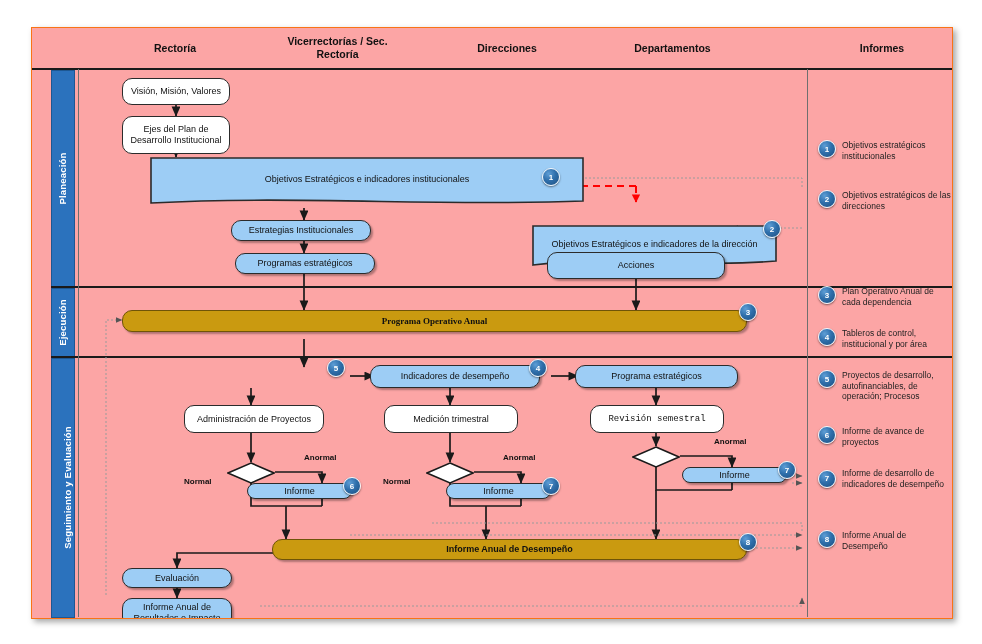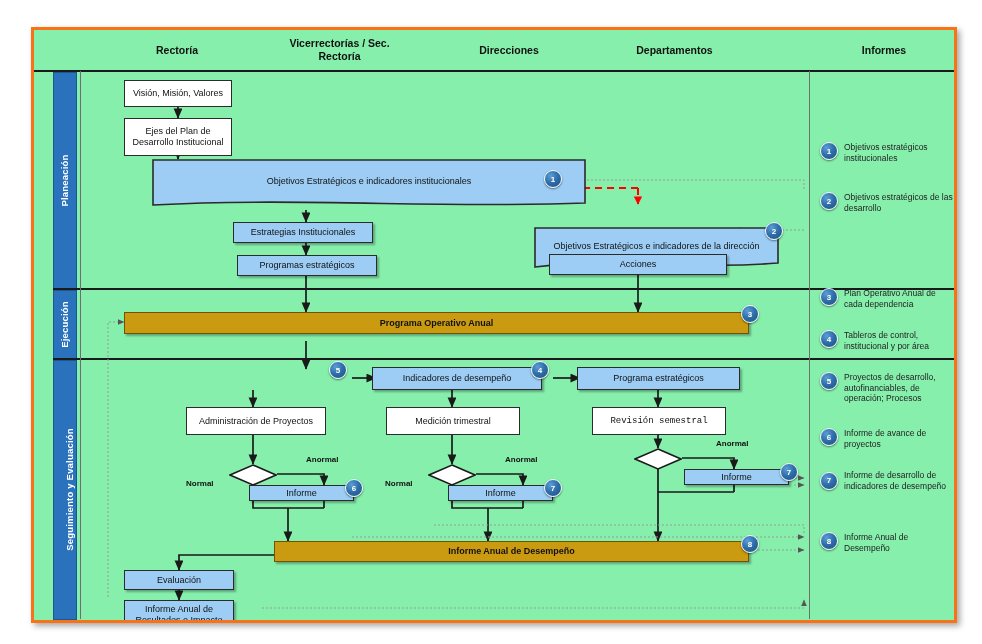--- a/index.html
+++ b/index.html
@@ -3,21 +3,21 @@
 <meta charset="utf-8">
 <style>
   html,body{margin:0;padding:0;background:#ffffff;}
   body{width:982px;height:644px;font-family:"Liberation Sans",sans-serif;overflow:hidden;}
 
   #root{position:relative;width:982px;height:644px;background:#ffffff;}
 
   
   #canvas{
     position:absolute;left:31px;top:27px;width:920px;height:590px;
-    background:#86efac;border:3px solid #f97316;
+    background:#fca5a5;border:1px solid #f97316;
     box-shadow:3px 3px 6px rgba(0,0,0,.35);
     overflow:hidden;
   }
 
   
   .hdr{position:absolute;top:0;height:40px;line-height:13px;
        font-size:10.5px;font-weight:bold;color:#111;text-align:center;
        display:flex;align-items:center;justify-content:center;}
   .hdr-rule{position:absolute;left:0;top:40px;width:920px;height:0;
             border-top:2px solid #1a1a1a;}
@@ -35,21 +35,21 @@
   
   .lane-sep{position:absolute;left:46px;top:41px;width:0;height:548px;
             border-left:1px solid #6f6f6f;}
   
   .inf-sep{position:absolute;left:775px;top:41px;width:0;height:548px;
            border-left:1px solid #6f6f6f;}
 
   
   .box{position:absolute;box-sizing:border-box;
        display:flex;align-items:center;justify-content:center;text-align:center;
-       font-size:9px;color:#111;line-height:11px;padding:1px 4px;}
+       font-size:9px;color:#111;line-height:11px;padding:1px 4px;border-radius:10px;}
   .box.white{background:#ffffff;border:1.4px solid #2b2b2b;}
   .box.blue{background:#9dcdf5;border:1.4px solid #2b2b2b;
             box-shadow:2px 2px 2px rgba(0,0,0,.30);}
   .box.gold{background:#ca9a10;border:1.4px solid #6f5407;
             font-weight:bold;box-shadow:2px 2px 2px rgba(0,0,0,.30);}
 
   
   .banner{position:absolute;}
   .banner .lbl{position:absolute;left:0;right:0;top:0;bottom:6px;
      display:flex;align-items:center;justify-content:center;text-align:center;
@@ -236,23 +236,23 @@
       <div class="lbl">Objetivos Estratégicos e indicadores de la dirección</div>
     </div>
     <div class="badge" style="left:731px;top:192px;">
         <span>2</span>
       </div>
 
     <div class="box blue" style="left:199px;top:192px;width:140px;height:21px;">Estrategias Institucionales</div>
 
     <div class="box blue" style="left:203px;top:225px;width:140px;height:21px;">Programas estratégicos</div>
 
-    <div class="box blue" style="left:515px;top:224px;width:178px;height:21px;text-align:right;">Acciones</div>
-
-    <div class="box gold" style="left:90px;top:282px;width:625px;height:22px;">Programa Operativo Anual</div>
+    <div class="box blue" style="left:515px;top:224px;width:178px;height:27px;text-align:right;">Acciones</div>
+
+    <div class="box gold" style="left:90px;top:282px;width:625px;height:22px;font-family:Liberation Serif, serif;">Programa Operativo Anual</div>
     <div class="badge" style="left:707px;top:275px;">
         <span>3</span>
       </div>
 
     <div class="badge" style="left:295px;top:331px;">
         <span>5</span>
       </div>
 
     <div class="box blue" style="left:338px;top:337px;width:170px;height:23px;">Indicadores de desempeño</div>
     <div class="badge" style="left:497px;top:331px;">
@@ -316,21 +316,21 @@
     <div class="leg" style="left:786px;top:112px;">
       <div class="badge">
         <span>1</span>
         </div>
       <div class="txt">Objetivos estratégicos institucionales</div>
     </div>
     <div class="leg" style="left:786px;top:162px;">
       <div class="badge">
         <span>2</span>
         </div>
-      <div class="txt">Objetivos estratégicos de las desarrollo</div>
+      <div class="txt">Objetivos estratégicos de las direcciones</div>
     </div>
     <div class="leg" style="left:786px;top:258px;">
       <div class="badge">
         <span>3</span>
         </div>
       <div class="txt">Plan Operativo Anual de cada dependencia</div>
     </div>
     <div class="leg" style="left:786px;top:300px;">
       <div class="badge">
         <span>4</span>

